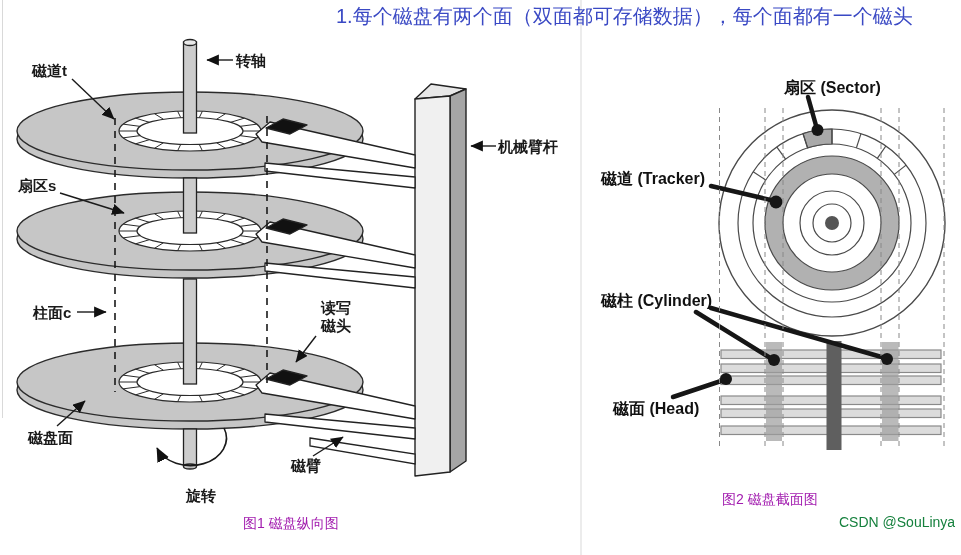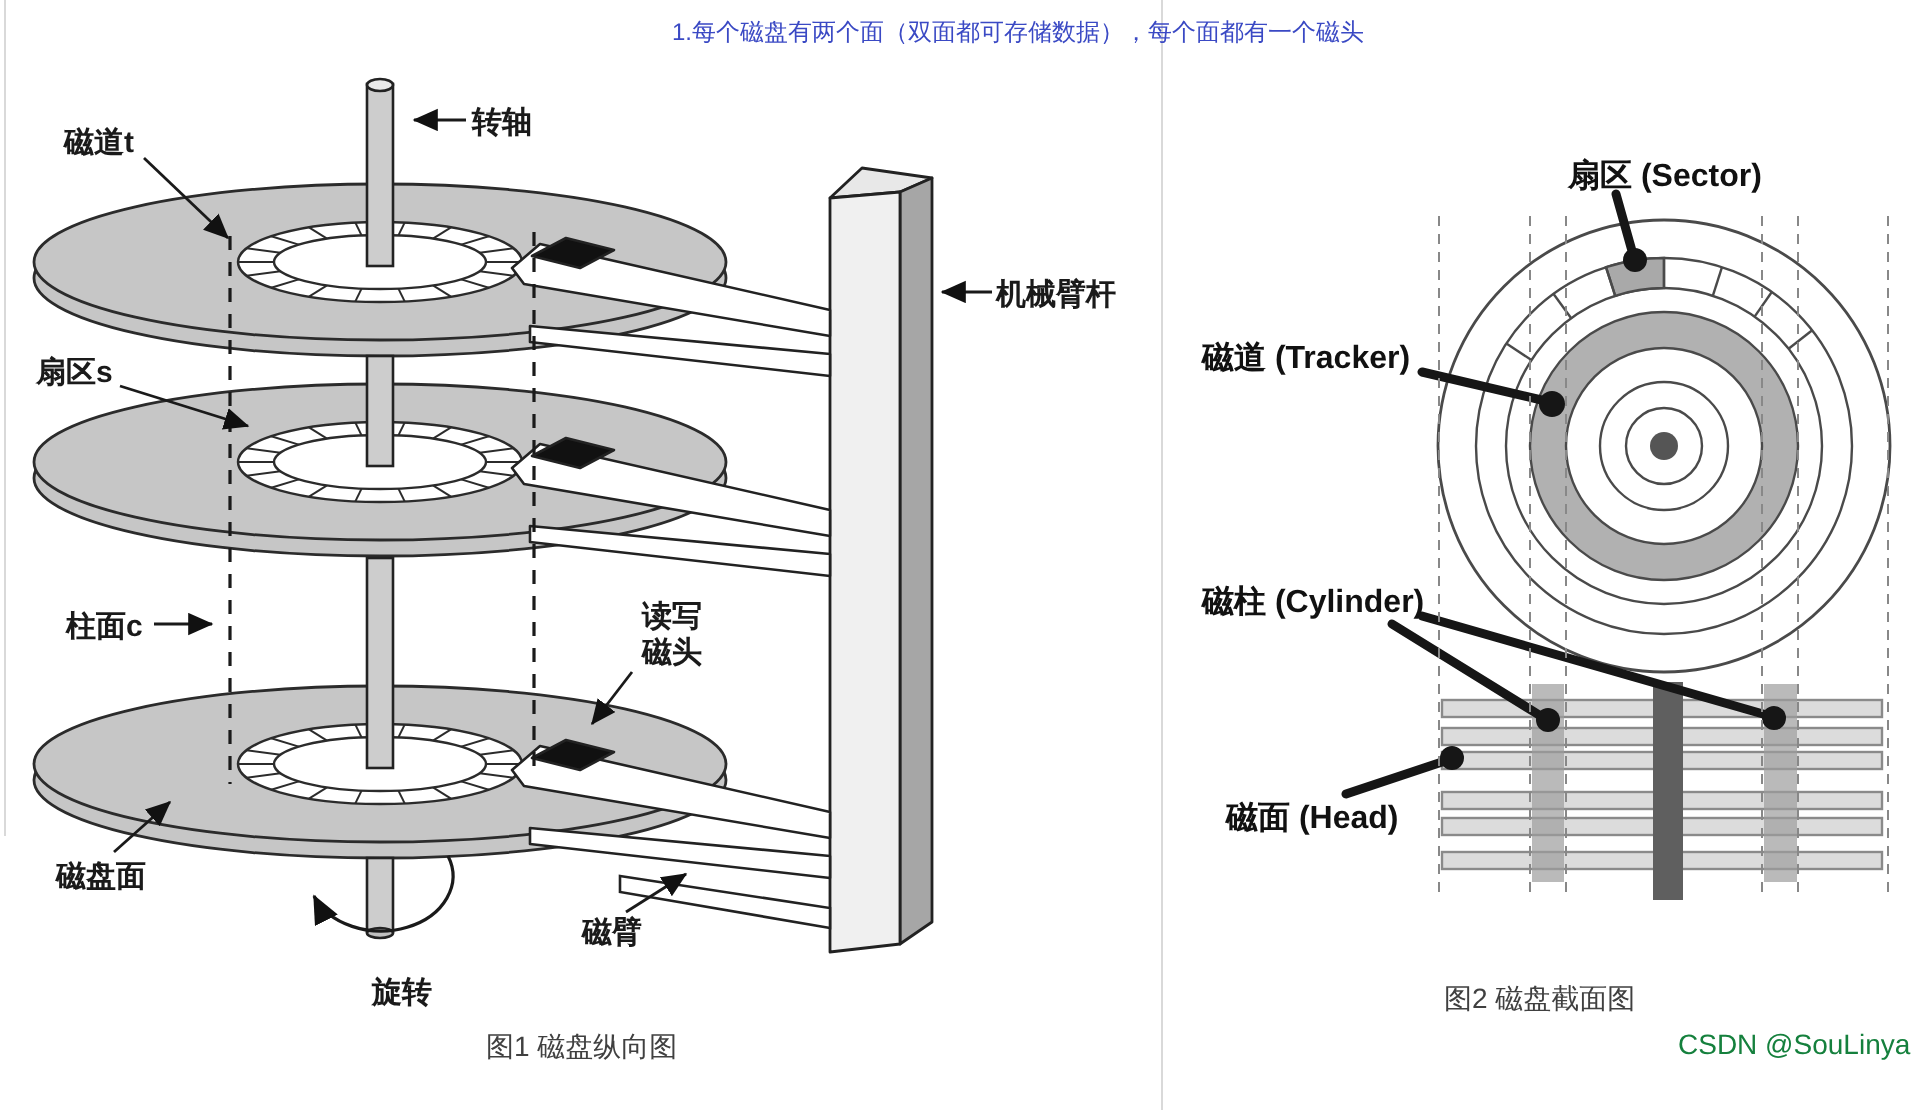--- a/index.html
+++ b/index.html
@@ -1,20 +1,20 @@
 <!DOCTYPE html>
 <html><head>
 <meta charset="utf-8">
 <style>
   html,body{margin:0;padding:0;background:#fff;}
   body{width:961px;height:555px;position:relative;overflow:hidden;
        font-family:"Liberation Sans",sans-serif;}
   .notes{position:absolute;left:336px;top:5px;width:615px;
-         font-size:12px;line-height:22px;color:#3a49c4;}
-  .cap{position:absolute;font-size:14px;color:#404040;white-space:nowrap;}
+         font-size:20px;line-height:22px;color:#3a49c4;}
+  .cap{position:absolute;font-size:14px;color:#a21caf;white-space:nowrap;}
   #cap1{left:243px;top:515px;}
   #cap2{left:722px;top:491px;}
   #wm{position:absolute;left:839px;top:514px;font-size:14px;color:#15803d;white-space:nowrap;}
   svg{position:absolute;left:0;top:0;}
   text{font-family:"Liberation Sans",sans-serif;}
   .lbl1{font-size:15px;font-weight:bold;fill:#1a1a1a;}
   .lbl2{font-size:16px;font-weight:600;fill:#111;}
 </style>
 </head>
 <body>

